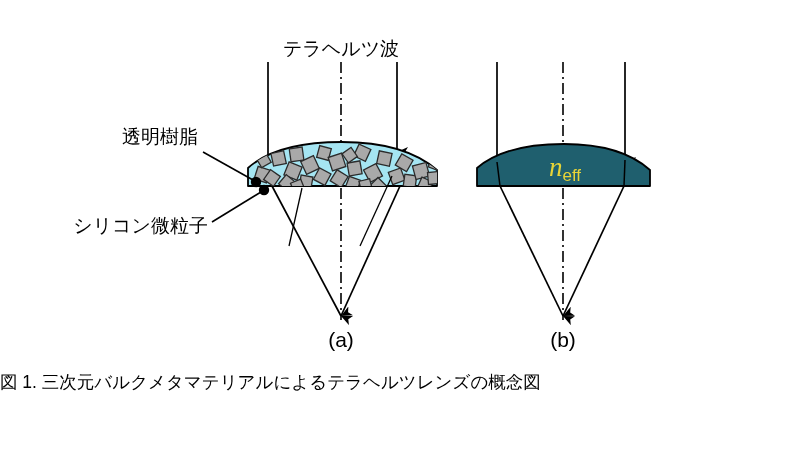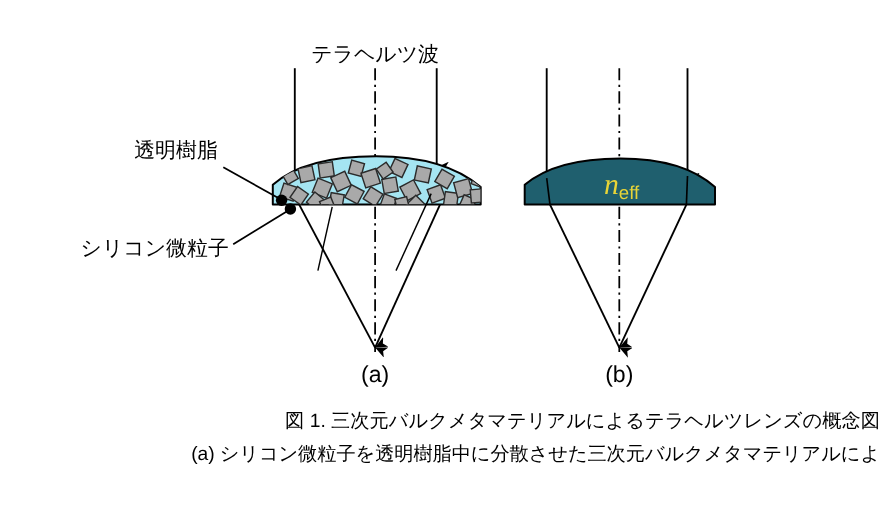--- a/index.html
+++ b/index.html
@@ -48,21 +48,21 @@
     font-family: "Liberation Sans", "DejaVu Sans", sans-serif;
     font-style: normal;
     font-size: 17px;
     fill: #e8d437;
   }
   #caption-block {
     position: absolute;
     left: 0;
     top: 367px;
     width: 800px;
-    text-align: right;
+    text-align: left;
   }
   .caption-line {
     font-family: "Liberation Sans", "DejaVu Sans", sans-serif;
     font-size: 17.5px;
     line-height: 30px;
     color: #000000;
     white-space: nowrap;
   }
   .caption-line.wide {
     font-size: 17.5px;
@@ -181,16 +181,15 @@
 
     <text x="549" y="176" text-anchor="start">
       <tspan class="neff-main" fill="#e8d437">n</tspan><tspan class="neff-sub" dy="5" fill="#e8d437">eff</tspan>
     </text>
 
     <text class="panel-label" x="563" y="347" text-anchor="middle">(b)</text>
   </svg>
 
   <div id="caption-block">
     <div class="caption-line">図 1. 三次元バルクメタマテリアルによるテラヘルツレンズの概念図</div>
-    <div class="caption-line wide">(a) シリコン微粒子を透明樹脂中に分散させた三次元バルクメタマテリアルによ</div>
   </div>
 
 </div>
 
 </body></html>

